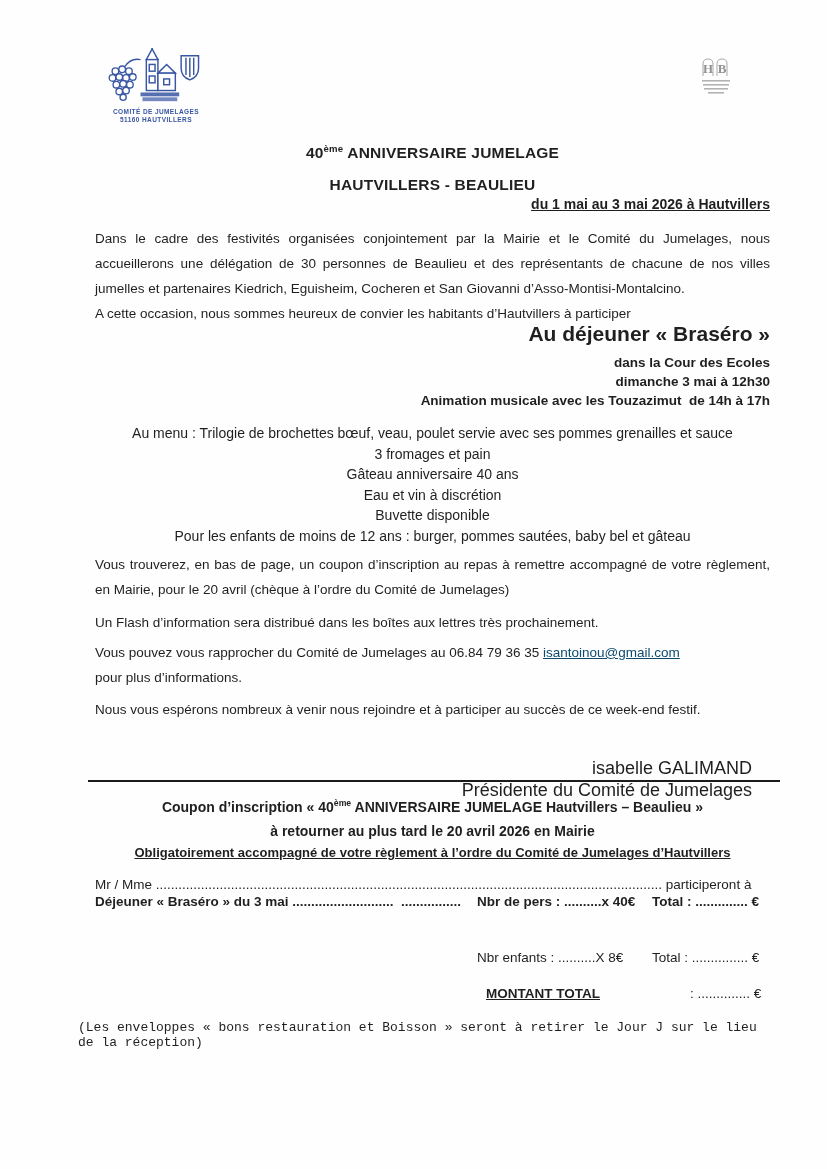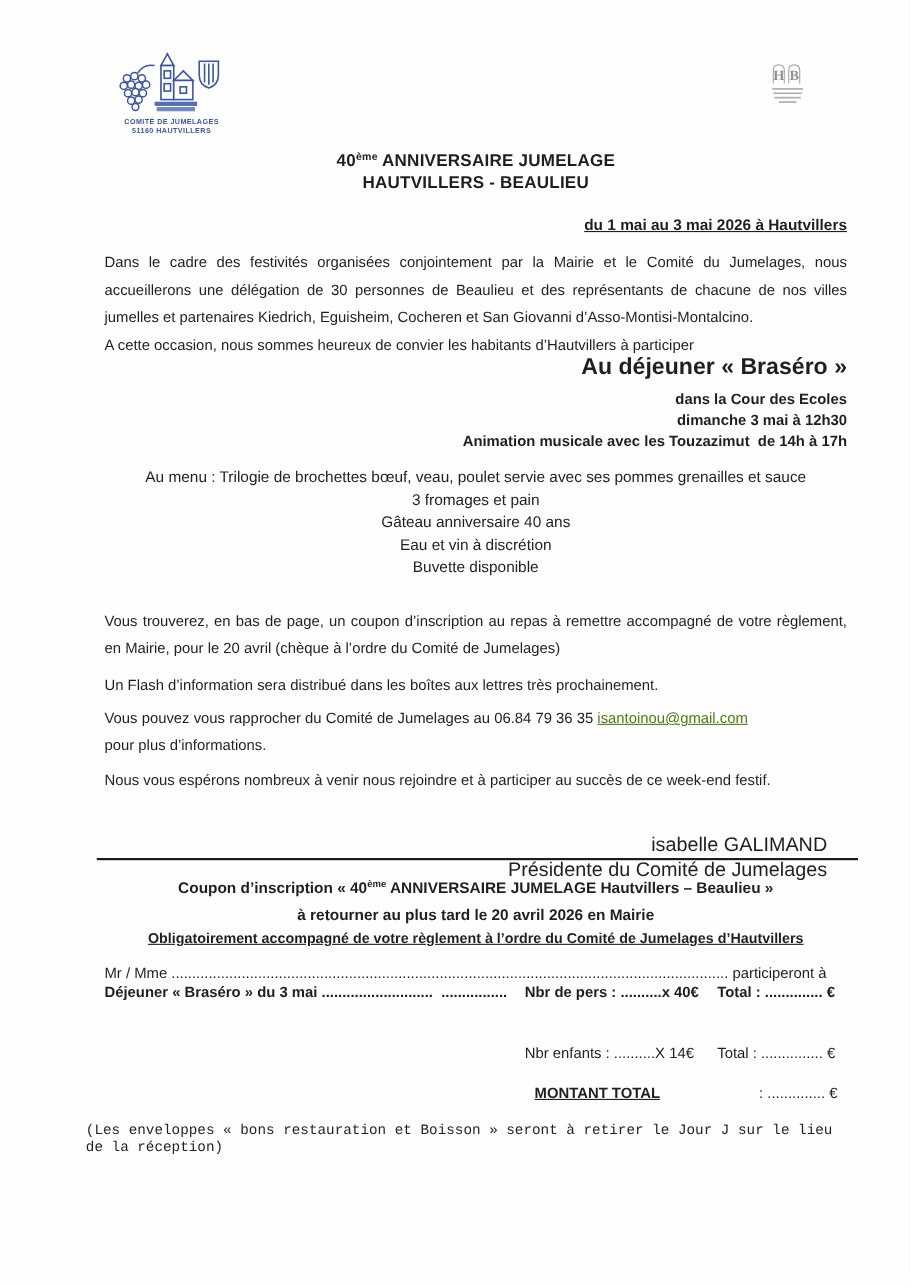--- a/index.html
+++ b/index.html
@@ -15,33 +15,33 @@
   }
   .abs { position: absolute; }
   .content { left: 95px; width: 675px; }
 
   
   .logo { left: 94px; top: 48px; width: 124px; text-align: center; }
   .logo-text { margin-top: 2px; font-size: 6.5px; font-weight: bold; letter-spacing: .4px; line-height: 8px; color: #3856a3; }
   .stamp { left: 690px; top: 56px; width: 56px; opacity: .75; text-align: center; }
 
   
-  .title-block { top: 133px; text-align: center; font-weight: bold; font-size: 15.5px; line-height: 20px; letter-spacing: .2px; }
+  .title-block { top: 133px; text-align: center; font-weight: bold; font-size: 15.5px; line-height: 32px; letter-spacing: .2px; }
   sup { font-size: .62em; }
   .date-line { top: 196px; text-align: right; font-weight: bold; font-size: 14px; text-decoration: underline; }
 
   
   .para { font-size: 13.5px; line-height: 25px; margin: 0; }
   .justify { text-align: justify; }
   .intro { top: 226px; }
   .para-coupon { top: 552px; }
   .para-flash { top: 610px; }
   .para-contact { top: 640px; }
   .para-closing { top: 697px; }
-  a.email-link { color: #4d7c0f; text-decoration: underline; }
+  a.email-link { color: #0c4a6e; text-decoration: underline; }
 
   
   .event-block { top: 322px; text-align: right; }
   .event-heading { font-size: 21px; font-weight: bold; margin-bottom: 7px; }
   .event-sub { font-size: 13.5px; font-weight: bold; line-height: 19px; white-space: pre-wrap; }
 
   
   .menu { top: 423px; text-align: center; font-size: 14px; line-height: 20.5px; }
 
   
@@ -154,20 +154,21 @@
     <div class="event-sub">dimanche 3 mai à 12h30</div>
     <div class="event-sub">Animation musicale avec les Touzazimut  de 14h à 17h</div>
   </div>
 
   <div class="abs content menu">
     <div>Au menu : Trilogie de brochettes bœuf, veau, poulet servie avec ses pommes grenailles et sauce</div>
     <div>3 fromages et pain</div>
     <div>Gâteau anniversaire 40 ans</div>
     <div>Eau et vin à discrétion</div>
     <div>Buvette disponible</div>
+    <div>Pour les enfants de moins de 12 ans : burger, pommes sautées, baby bel et gâteau</div>
   </div>
 
   <p class="abs content para justify para-coupon">Vous trouverez, en bas de page, un coupon d’inscription au repas à remettre accompagné de votre règlement, en Mairie, pour le 20 avril (chèque à l’ordre du Comité de Jumelages)</p>
   <p class="abs content para para-flash">Un Flash d’information sera distribué dans les boîtes aux lettres très prochainement.</p>
   <p class="abs content para para-contact"><span>Vous pouvez vous rapprocher du Comité de Jumelages au 06.84 79 36 35  </span><a href="#" class="email-link">isantoinou@gmail.com</a><br><span>pour plus d’informations.</span></p>
   <p class="abs content para para-closing">Nous vous espérons nombreux à venir nous rejoindre et à participer au succès de ce week-end festif.</p>
 
   <div class="abs content signature">
     <div>isabelle GALIMAND</div>
     <div>Présidente du Comité de Jumelages</div>
@@ -183,21 +184,21 @@
 
   <div class="abs content form-row row-name">Mr / Mme ....................................................................................................................................... participeront à</div>
 
   <div class="abs content form-row row-lunch">
     <span class="col col-label">Déjeuner « Braséro » du 3 mai ...........................  ................</span>
     <span class="col col-nbr">Nbr de pers : ..........x 40€</span>
     <span class="col col-total">Total : .............. €</span>
   </div>
 
   <div class="abs content form-row row-children">
-    <span class="col col-nbr">Nbr enfants : ..........X 14€</span>
+    <span class="col col-nbr">Nbr enfants : ..........X 8€</span>
     <span class="col col-total">Total : ............... €</span>
   </div>
 
   <div class="abs content form-row row-montant">
     <span class="col col-montant-label">MONTANT TOTAL</span>
     <span class="col col-montant-value">: .............. €</span>
   </div>
 
   <div class="abs note">(Les enveloppes « bons restauration et Boisson » seront à retirer le Jour J sur le lieu de la réception)</div>
 

